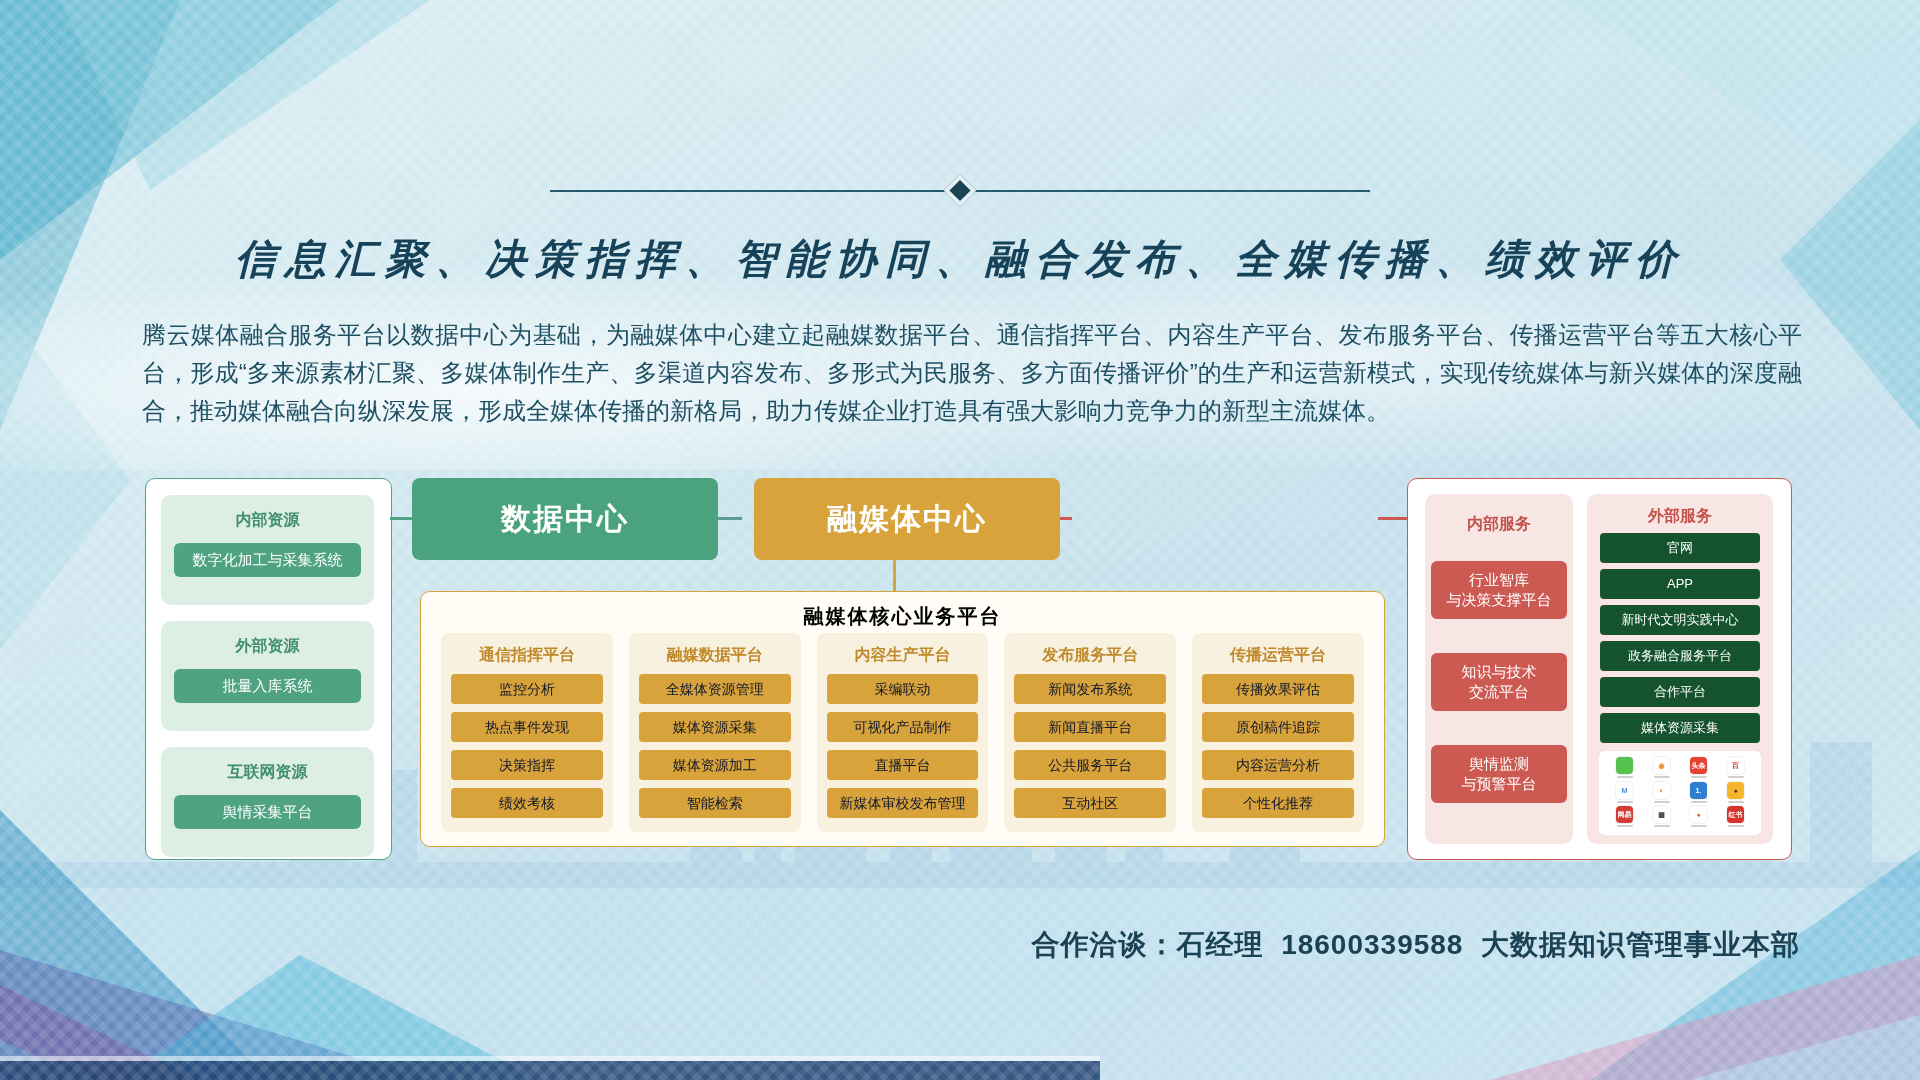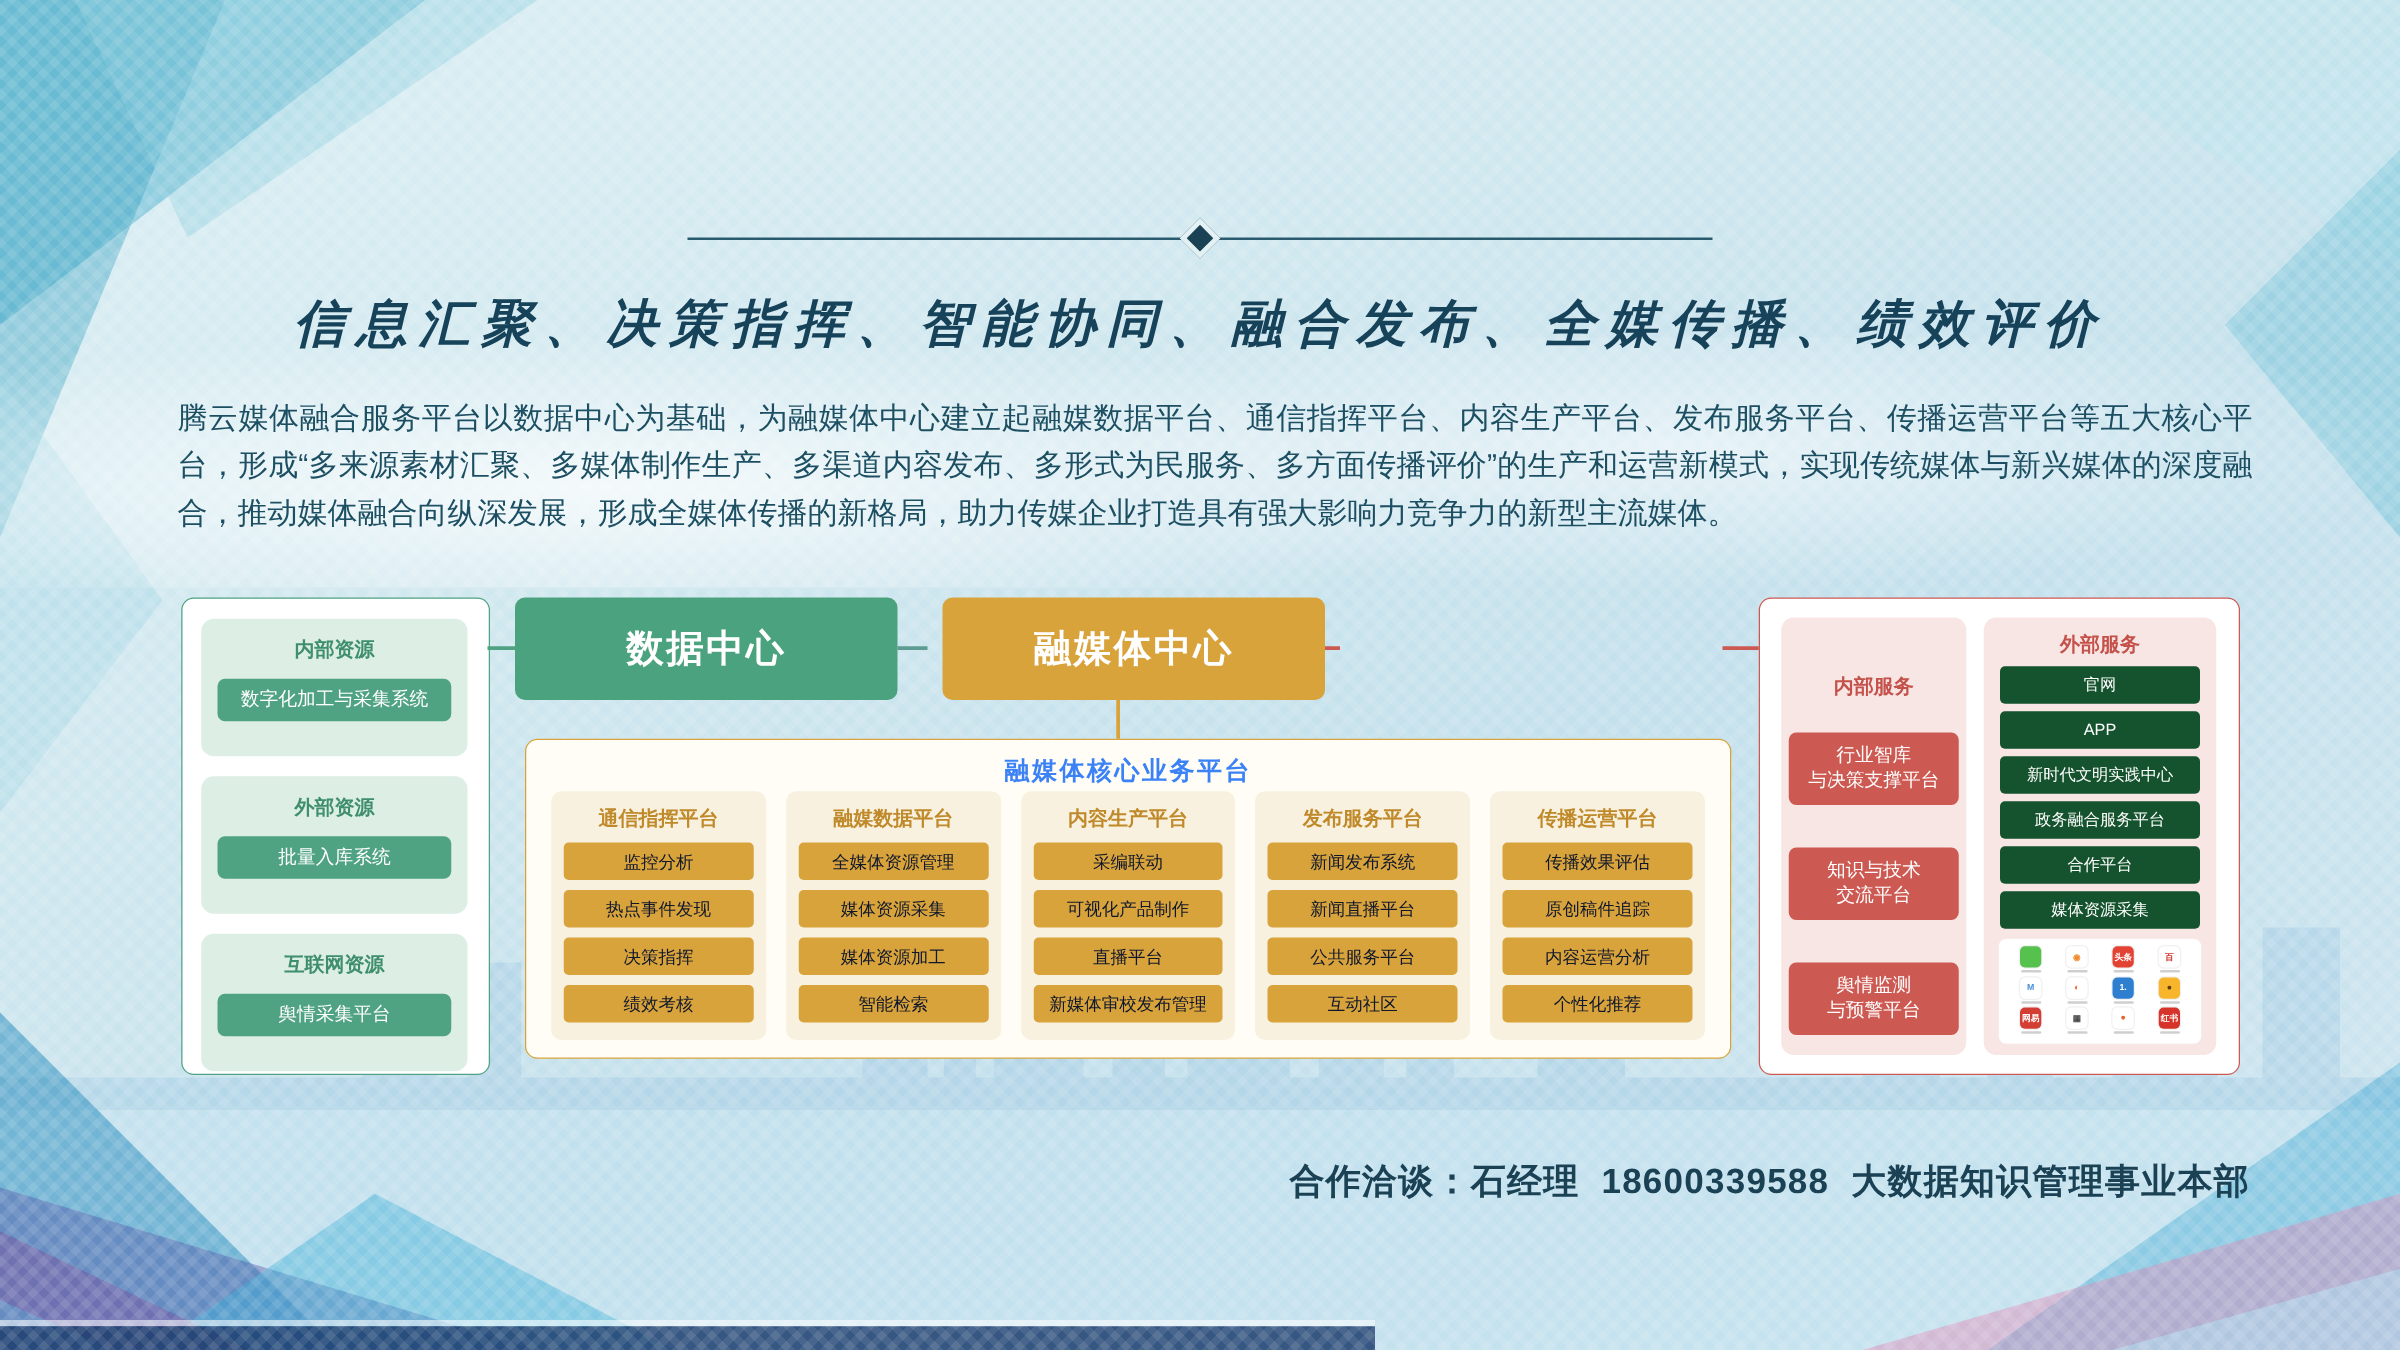--- a/index.html
+++ b/index.html
@@ -39,35 +39,35 @@
     display:flex;align-items:center;justify-content:center;color:#fff;font-size:30px;font-weight:bold;letter-spacing:2px;}
   .n-green{left:412px;background:#4aa27f;}
   .n-gold{left:742px;background:#d9a33c;margin-left:12px;}
   .n-red{left:1072px;background:#cd5a52;}
   .conn{position:absolute;height:3px;top:517px;}
   .conn-v{position:absolute;width:3px;left:893px;top:560px;height:31px;background:#d9a33c;}
 
   
   .core{position:absolute;left:420px;top:591px;width:965px;height:256px;
     background:#fffdf6;border:1px solid #d9a33c;border-radius:10px;box-sizing:border-box;}
-  .core-title{margin-top:11px;text-align:center;font-size:20px;font-weight:bold;color:#3b82f6;letter-spacing:2px;}
+  .core-title{margin-top:11px;text-align:center;font-size:20px;font-weight:bold;color:#000000;letter-spacing:2px;}
   .core-cols{position:absolute;left:20px;right:20px;top:41px;bottom:14px;display:flex;gap:16px;}
   .pcol{flex:1;background:#f9f1df;border-radius:8px;text-align:center;}
   .pcol .hd{margin-top:12px;font-size:16px;font-weight:bold;color:#c08a2a;}
   .pcol .pill{margin:8px 10px 0;height:30px;line-height:30px;background:#d9a33c;border-radius:4px;
     color:#0f172a;font-size:14px;overflow:hidden;white-space:nowrap;}
 
   
   .svc-panel{position:absolute;left:1407px;top:478px;width:383px;height:380px;
     background:#fff;border:1px solid #cd5a52;border-radius:10px;}
   .svc-col{position:absolute;top:15px;height:350px;background:#f8e6e4;border-radius:10px;text-align:center;box-sizing:border-box;}
   .svc-int{left:17px;width:148px;}
   .svc-ext{left:179px;width:186px;}
   .svc-col .hd{font-size:16px;font-weight:bold;color:#c4524b;}
-  .svc-int .hd{padding-top:45px;}
+  .svc-int .hd{padding-top:20px;}
   .svc-ext .hd{padding-top:12px;}
   .pill2{margin:0 auto;width:136px;height:58px;border-radius:6px;background:#cd5a52;color:#fff;
     font-size:15px;line-height:20px;display:flex;align-items:center;justify-content:center;white-space:pre-line;}
   .pill2.m1{margin-top:26px;} .pill2.m2{margin-top:34px;} .pill2.m3{margin-top:34px;}
   .pill3{margin:6px auto 0;width:160px;height:30px;line-height:30px;border-radius:4px;
     background:#14532d;color:#fff;font-size:13px;overflow:hidden;white-space:nowrap;}
   .apps{margin:8px auto 0;width:162px;height:84px;background:#fff;border-radius:6px;
     display:grid;grid-template-columns:repeat(4,1fr);row-gap:2px;column-gap:2px;
     padding:6px 8px;box-sizing:border-box;}
   .app{display:flex;flex-direction:column;align-items:center;}

